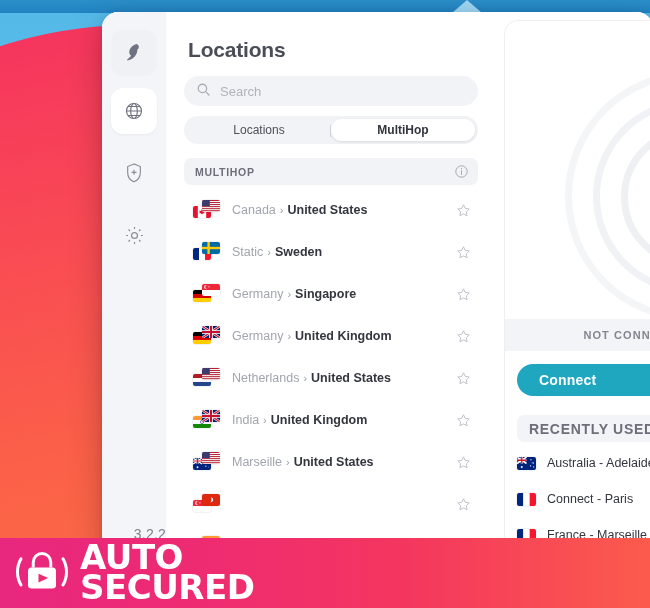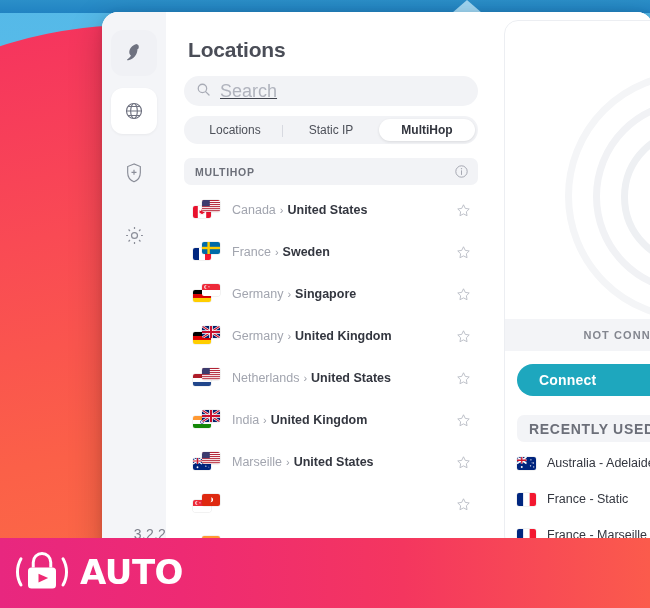--- a/index.html
+++ b/index.html
@@ -79,22 +79,22 @@
     font-size:21px; font-weight:700; color:#4a4d57; letter-spacing:-.2px;
     margin:6px 0 14px 4px;
   }
   #search-bar {
     height:30px; border-radius:15px; background:#f2f3f6;
     display:flex; align-items:center; padding:0 12px; margin-bottom:10px;
   }
   #search-bar svg { flex:0 0 auto; color:#a9acb6; }
   #search-input {
     border:none; outline:none; background:transparent;
-    margin-left:9px; font-size:18px; color:#3f424c;
-    font-family:"Liberation Sans", sans-serif; width:100%;text-decoration:underline;
+    margin-left:9px; font-size:13px; color:#3f424c;
+    font-family:"Liberation Sans", sans-serif; width:100%;
   }
   #search-input::placeholder { color:#b0b3bd; }
 
   #tabs {
     height:28px; border-radius:14px; background:#f2f3f6;
     display:flex; align-items:center; padding:3px; margin-bottom:14px;
     position:relative;
   }
   .tab {
     flex:1; height:100%; display:flex; align-items:center; justify-content:center;
@@ -276,21 +276,20 @@
         <svg width="15" height="15" viewBox="0 0 20 20" fill="none" stroke="currentColor" stroke-width="1.7">
           <circle cx="8.6" cy="8.6" r="5.6"></circle>
           <line x1="12.8" y1="12.8" x2="17.4" y2="17.4" stroke-linecap="round"></line>
         </svg>
       </span>
       <input id="search-input" type="text" placeholder="Search" style="">
     </div>
 
     <div id="tabs">
       <div class="tab sep">Locations</div>
-      <div class="tab">Static IP</div>
       <div class="tab selected">MultiHop</div>
     </div>
 
     <div id="multihop-header">
       <span class="label">MULTIHOP</span>
       <span class="info">
         <svg width="15" height="15" viewBox="0 0 20 20" fill="none" stroke="currentColor" stroke-width="1.3">
           <circle cx="10" cy="10" r="7.6"></circle>
           <line x1="10" y1="9" x2="10" y2="14" stroke-linecap="round"></line>
           <circle cx="10" cy="6.2" r=".9" fill="currentColor" stroke="none"></circle>
@@ -341,21 +340,21 @@
               </svg>
             </div>
             <div class="flag to">
               <svg class="f" viewBox="0 0 30 20" preserveAspectRatio="none">
                 <rect width="30" height="20" fill="#006aa7"></rect>
                 <rect y="8" width="30" height="4" fill="#fecc00"></rect>
                 <rect x="9" width="4" height="20" fill="#fecc00"></rect>
               </svg>
             </div>
           </div>
-          <div class="route"><span class="from-name">France</span><span class="chev">›</span><span class="to-name">Sweden</span></div>
+          <div class="route"><span class="from-name">Static</span><span class="chev">›</span><span class="to-name">Sweden</span></div>
           <span class="star">
             <svg width="15" height="15" viewBox="0 0 22 22" fill="none" stroke="currentColor" stroke-width="1.3" stroke-linejoin="round">
               <path d="M11 2.6l2.6 5.3 5.8.85-4.2 4.1 1 5.8-5.2-2.7-5.2 2.7 1-5.8-4.2-4.1 5.8-.85z"></path>
             </svg>
           </span>
         </div>
         <div class="row">
           <div class="flags">
             <div class="flag from">
               <svg class="f" viewBox="0 0 30 20" preserveAspectRatio="none">
@@ -604,21 +603,21 @@
             <span class="recent-name">Australia - Adelaide</span>
           </div>
           <div class="recent-row">
             <div class="recent-flag">
               <svg class="f" viewBox="0 0 30 20" preserveAspectRatio="none">
                 <rect width="10" height="20" fill="#00267f"></rect>
                 <rect x="10" width="10" height="20" fill="#fff"></rect>
                 <rect x="20" width="10" height="20" fill="#f31830"></rect>
               </svg>
             </div>
-            <span class="recent-name">France - Static</span>
+            <span class="recent-name">Connect - Paris</span>
           </div>
           <div class="recent-row">
             <div class="recent-flag">
               <svg class="f" viewBox="0 0 30 20" preserveAspectRatio="none">
                 <rect width="10" height="20" fill="#00267f"></rect>
                 <rect x="10" width="10" height="20" fill="#fff"></rect>
                 <rect x="20" width="10" height="20" fill="#f31830"></rect>
               </svg>
             </div>
             <span class="recent-name">France - Marseille</span>
@@ -634,14 +633,15 @@
     <svg width="56" height="56" viewBox="0 0 64 64" fill="none" stroke="currentColor" stroke-width="3.4">
       <path d="M8 18a30 30 0 0 0 0 30" stroke-linecap="round"></path>
       <path d="M56 18a30 30 0 0 1 0 30" stroke-linecap="round"></path>
       <path d="M22 28v-6a10 10 0 0 1 20 0v6"></path>
       <rect x="16" y="28" width="32" height="24" rx="4" fill="currentColor" stroke="none"></rect>
       <path d="M28 35l11 5-11 5z" fill="#ee2a73" stroke="none"></path>
     </svg>
   </div>
   <div id="wm-text">
     <span id="wm-line1">AUTO</span>
+    <span id="wm-line2">SECURED</span>
   </div>
 </div>
 
 </body></html>

